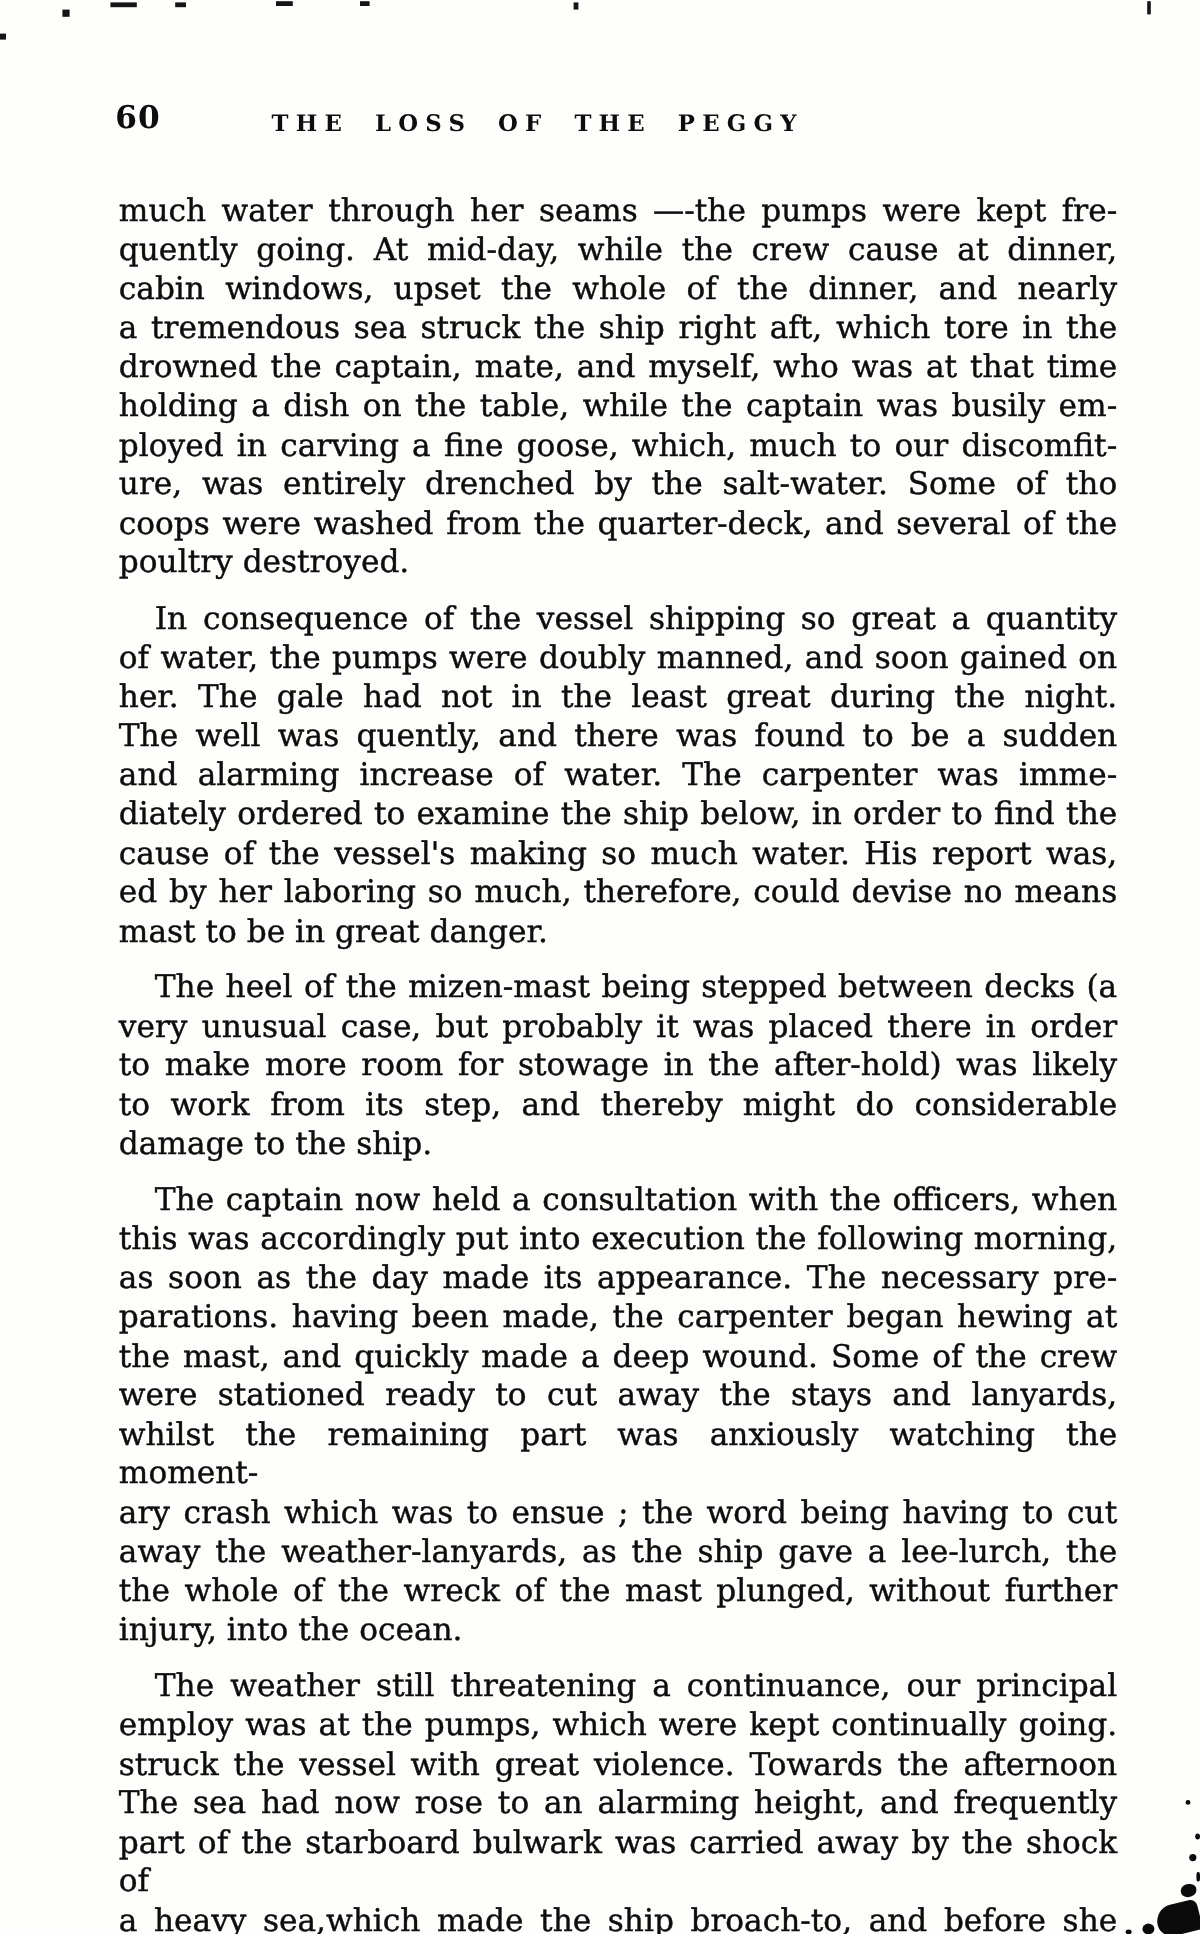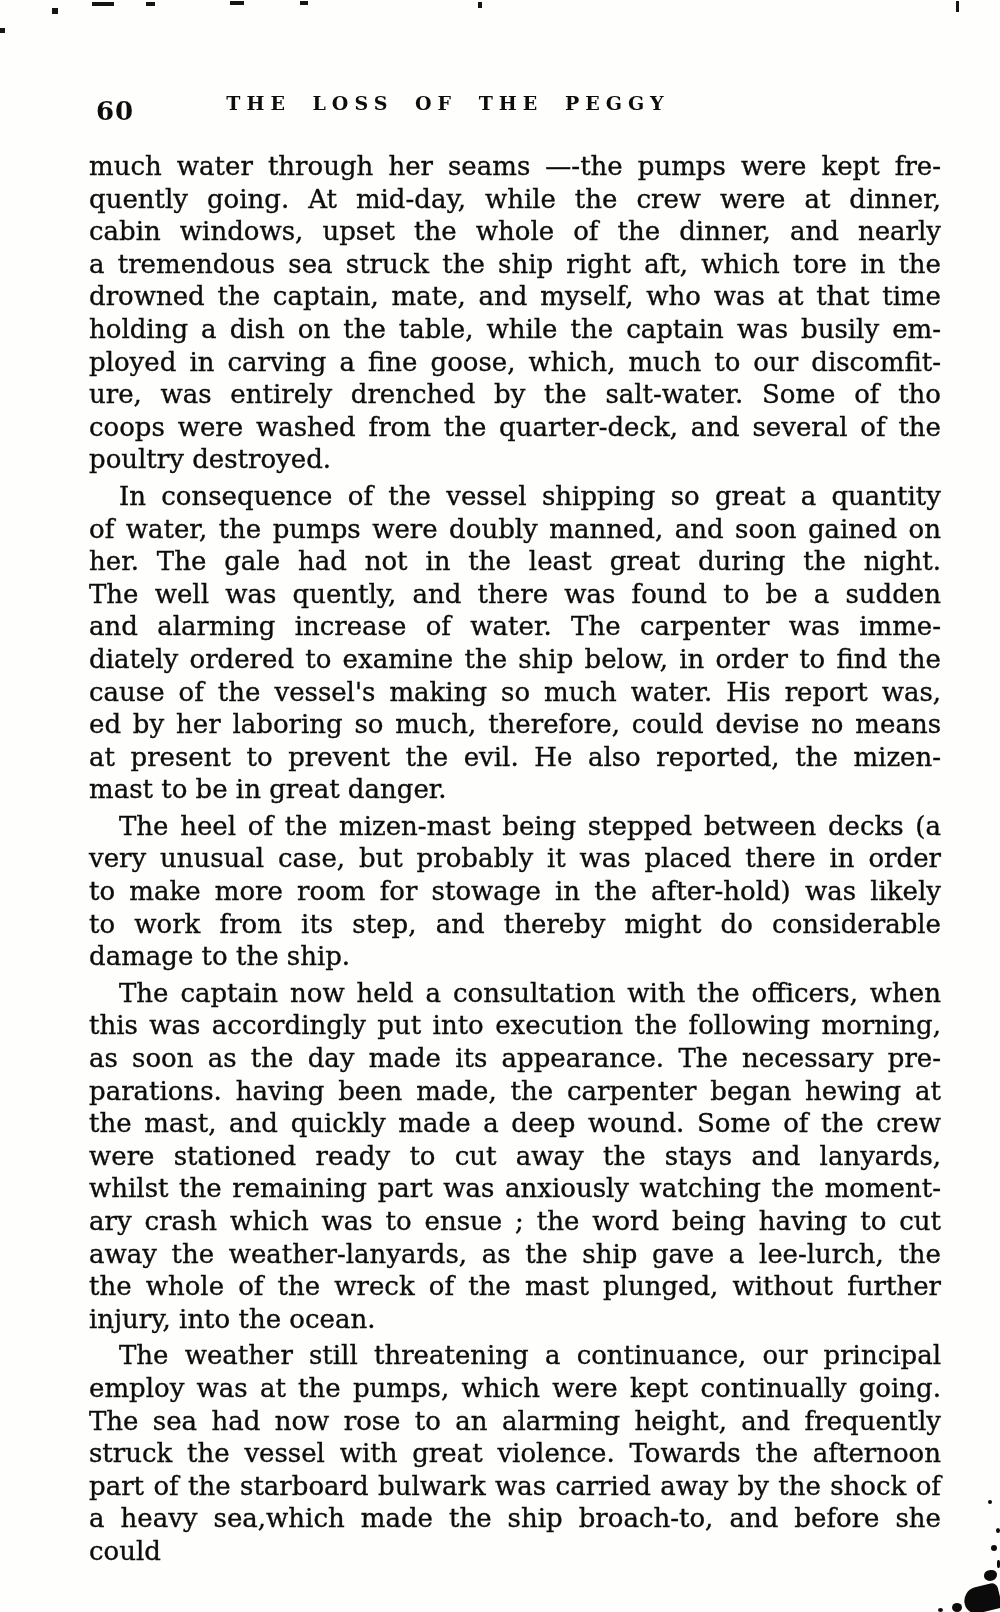--- a/index.html
+++ b/index.html
@@ -14,21 +14,21 @@
     background: #fefefd;
     overflow: hidden;
     font-family: "DejaVu Serif", "Liberation Serif", serif;
     color: #0d0d0d;
   }
   
   .running-head { position: absolute; top: 0; left: 0; right: 0; height: 130px; }
   .pagenum {
     position: absolute;
     left: 96px;
-    top: 96px;
+    top: 84px;
     font-size: 26px;
     font-weight: bold;
     letter-spacing: 1px;
   }
   .running-title {
     position: absolute;
     left: 0; right: 0;
     top: 92px;
     text-align: center;
     transform: translateX(-52px);
@@ -41,21 +41,21 @@
   
   .page-body {
     position: absolute;
     left: 85px;
     top: 146px;
     width: 860px;
     font-size: 26px;
     line-height: 32.6px;
     -webkit-text-stroke: 0.35px currentColor;
   }
-  .para { margin: 4px; }
+  .para { margin: 14px; }
   .line {
     text-align: justify;
     text-align-last: justify;
     white-space: normal;
   }
   .line.last { text-align-last: left; }
   .para.indent .line:first-child { text-indent: 30px; }
   
   .speck {
     position: absolute;
@@ -81,40 +81,39 @@
   <div class="speck" style="left:956px; top:1px;  width:3px;  height:11px;"></div>
 
   <header class="running-head">
     <span class="pagenum">60</span>
     <div class="running-title">THE LOSS OF THE PEGGY</div>
   </header>
 
   <main class="page-body">
       <div class="para">
         <div class="line">much water through her seams —-the pumps were kept fre-</div>
-        <div class="line">quently going. At mid-day, while the crew were at dinner,</div>
+        <div class="line">quently going. At mid-day, while the crew cause at dinner,</div>
         <div class="line">cabin windows, upset the whole of the dinner, and nearly</div>
         <div class="line">a tremendous sea struck the ship right aft, which tore in the</div>
         <div class="line">drowned the captain, mate, and myself, who was at that time</div>
         <div class="line">holding a dish on the table, while the captain was busily em-</div>
         <div class="line">ployed in carving a fine goose, which, much to our discomfit-</div>
         <div class="line">ure, was entirely drenched by the salt-water. Some of tho</div>
         <div class="line">coops were washed from the quarter-deck, and several of the</div>
         <div class="line last">poultry destroyed.</div>
       </div>
       <div class="para indent">
         <div class="line">In consequence of the vessel shipping so great a quantity</div>
         <div class="line">of water, the pumps were doubly manned, and soon gained on</div>
         <div class="line">her. The gale had not in the least great during the night.</div>
         <div class="line">The well was quently, and there was found to be a sudden</div>
         <div class="line">and alarming increase of water. The carpenter was imme-</div>
         <div class="line">diately ordered to examine the ship below, in order to find the</div>
         <div class="line">cause of the vessel's making so much water. His report was,</div>
         <div class="line">ed by her laboring so much, therefore, could devise no means</div>
-        <div class="line">at present to prevent the evil. He also reported, the mizen-</div>
         <div class="line last">mast to be in great danger.</div>
       </div>
       <div class="para indent">
         <div class="line">The heel of the mizen-mast being stepped between decks (a</div>
         <div class="line">very unusual case, but probably it was placed there in order</div>
         <div class="line">to make more room for stowage in the after-hold) was likely</div>
         <div class="line">to work from its step, and thereby might do considerable</div>
         <div class="line last">damage to the ship.</div>
       </div>
       <div class="para indent">
@@ -126,22 +125,22 @@
         <div class="line">were stationed ready to cut away the stays and lanyards,</div>
         <div class="line">whilst the remaining part was anxiously watching the moment-</div>
         <div class="line">ary crash which was to ensue ; the word being having to cut</div>
         <div class="line">away the weather-lanyards, as the ship gave a lee-lurch, the</div>
         <div class="line">the whole of the wreck of the mast plunged, without further</div>
         <div class="line last">injury, into the ocean.</div>
       </div>
       <div class="para indent">
         <div class="line">The weather still threatening a continuance, our principal</div>
         <div class="line">employ was at the pumps, which were kept continually going.</div>
+        <div class="line">struck the vessel with great violence. Towards the afternoon</div>
         <div class="line">The sea had now rose to an alarming height, and frequently</div>
-        <div class="line">struck the vessel with great violence. Towards the afternoon</div>
         <div class="line">part of the starboard bulwark was carried away by the shock of</div>
         <div class="line">a heavy sea,which made the ship broach-to, and before she could</div>
       </div>
     </main>
 
   <div>
     <div class="smudge-part" style="left:964px; top:1586px; width:36px; height:26px; border-radius:14px 6px 0 12px; transform:rotate(-14deg);"></div>
     <div class="smudge-part" style="left:984px; top:1570px; width:13px; height:11px; border-radius:50% 40% 55% 45%;"></div>
     <div class="smudge-part" style="left:952px; top:1603px; width:10px; height:9px;  border-radius:50%;"></div>
     <div class="smudge-part" style="left:991px; top:1545px; width:6px;  height:6px;  border-radius:50%;"></div>

